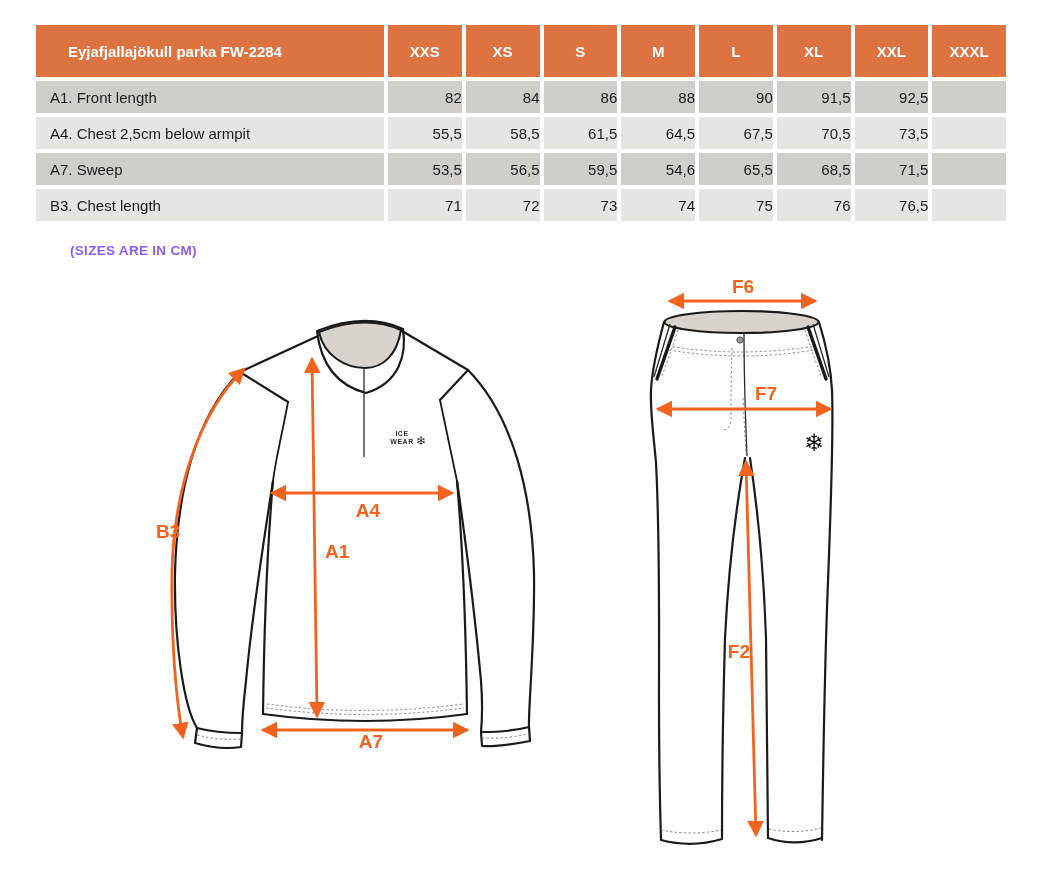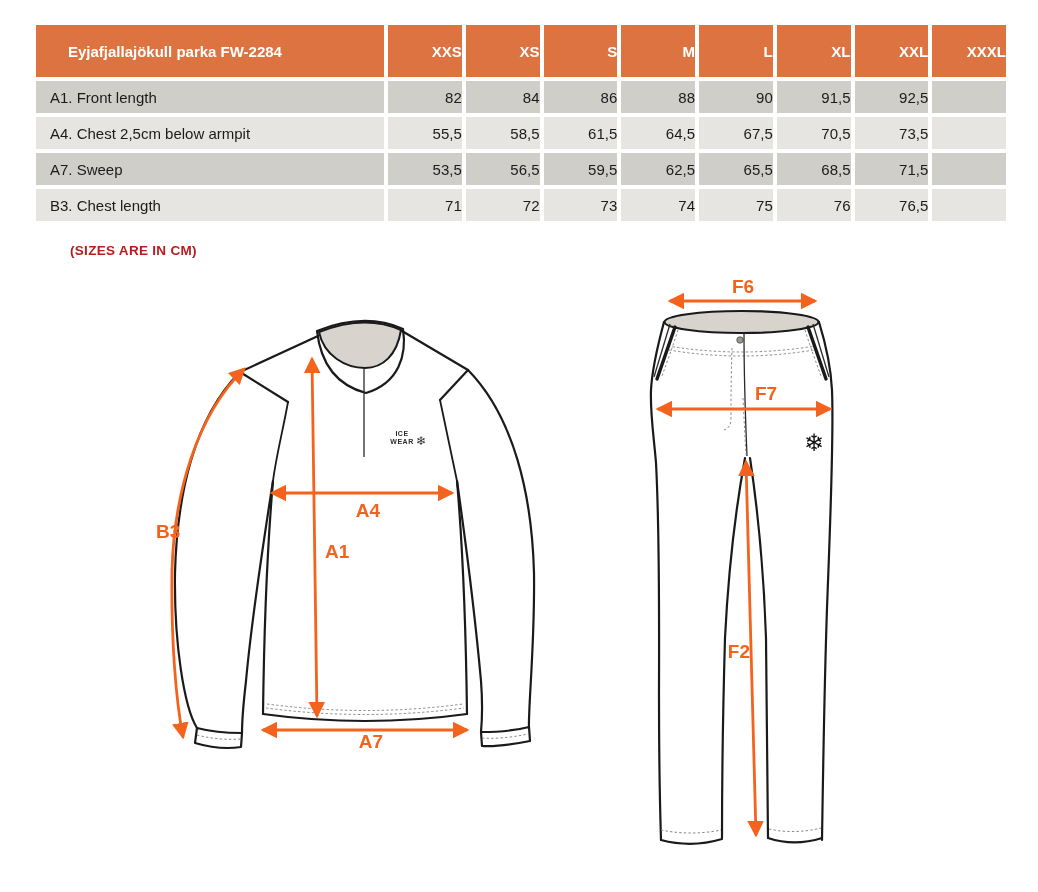--- a/index.html
+++ b/index.html
@@ -7,34 +7,34 @@
     position:relative;width:1030px;height:892px;background:#ffffff;
     font-family:"Liberation Sans",sans-serif;color:#1b1b1b;overflow:hidden;
   }
   
   table.size-table{
     position:absolute;left:32px;top:21px;width:978px;
     border-collapse:separate;border-spacing:4px;table-layout:fixed;
   }
   table.size-table th{
     background:#DC7340;color:#ffffff;font-size:15px;font-weight:bold;
-    height:52px;text-align:right;padding:0;
+    height:52px;text-align:center;padding:0;
   }
   table.size-table th.c-title{
     width:316px;text-align:left;padding-left:32px;
   }
   table.size-table td{
     height:32px;font-size:15px;text-align:right;padding:0;color:#1b1b1b;
   }
   table.size-table td:first-child{text-align:left;padding-left:14px;}
   table.size-table tbody tr:nth-child(odd) td{background:#D0CEC9;}
   table.size-table tbody tr:nth-child(even) td{background:#E6E5E1;}
   
   .units-note{
-    position:absolute;left:70px;top:243px;color:#b91c1c;
+    position:absolute;left:70px;top:243px;color:#8b5cf6;
     font-size:13.5px;font-weight:bold;letter-spacing:.3px;
   }
   
   .jacket-svg{position:absolute;left:140px;top:295px;}
   .pants-svg{position:absolute;left:630px;top:278px;}
   .garment{stroke:#1a1a1a;stroke-width:2.2;fill:none;stroke-linecap:round;stroke-linejoin:round;}
   .seam{stroke:#1a1a1a;stroke-width:1.8;fill:none;stroke-linecap:round;}
   .stitch{stroke:#8a8a8a;stroke-width:1;fill:none;stroke-dasharray:2.4,2.2;}
   .thinline{stroke:#2a2a2a;stroke-width:1.3;fill:none;}
   .measure{stroke:#F4631D;stroke-width:2.8;fill:none;}
@@ -81,21 +81,21 @@
         <td>67,5</td>
         <td>70,5</td>
         <td>73,5</td>
         <td></td>
       </tr>
       <tr>
         <td>A7. Sweep</td>
         <td>53,5</td>
         <td>56,5</td>
         <td>59,5</td>
-        <td>62,5</td>
+        <td>54,6</td>
         <td>65,5</td>
         <td>68,5</td>
         <td>71,5</td>
         <td></td>
       </tr>
       <tr>
         <td>B3. Chest length</td>
         <td>71</td>
         <td>72</td>
         <td>73</td>

